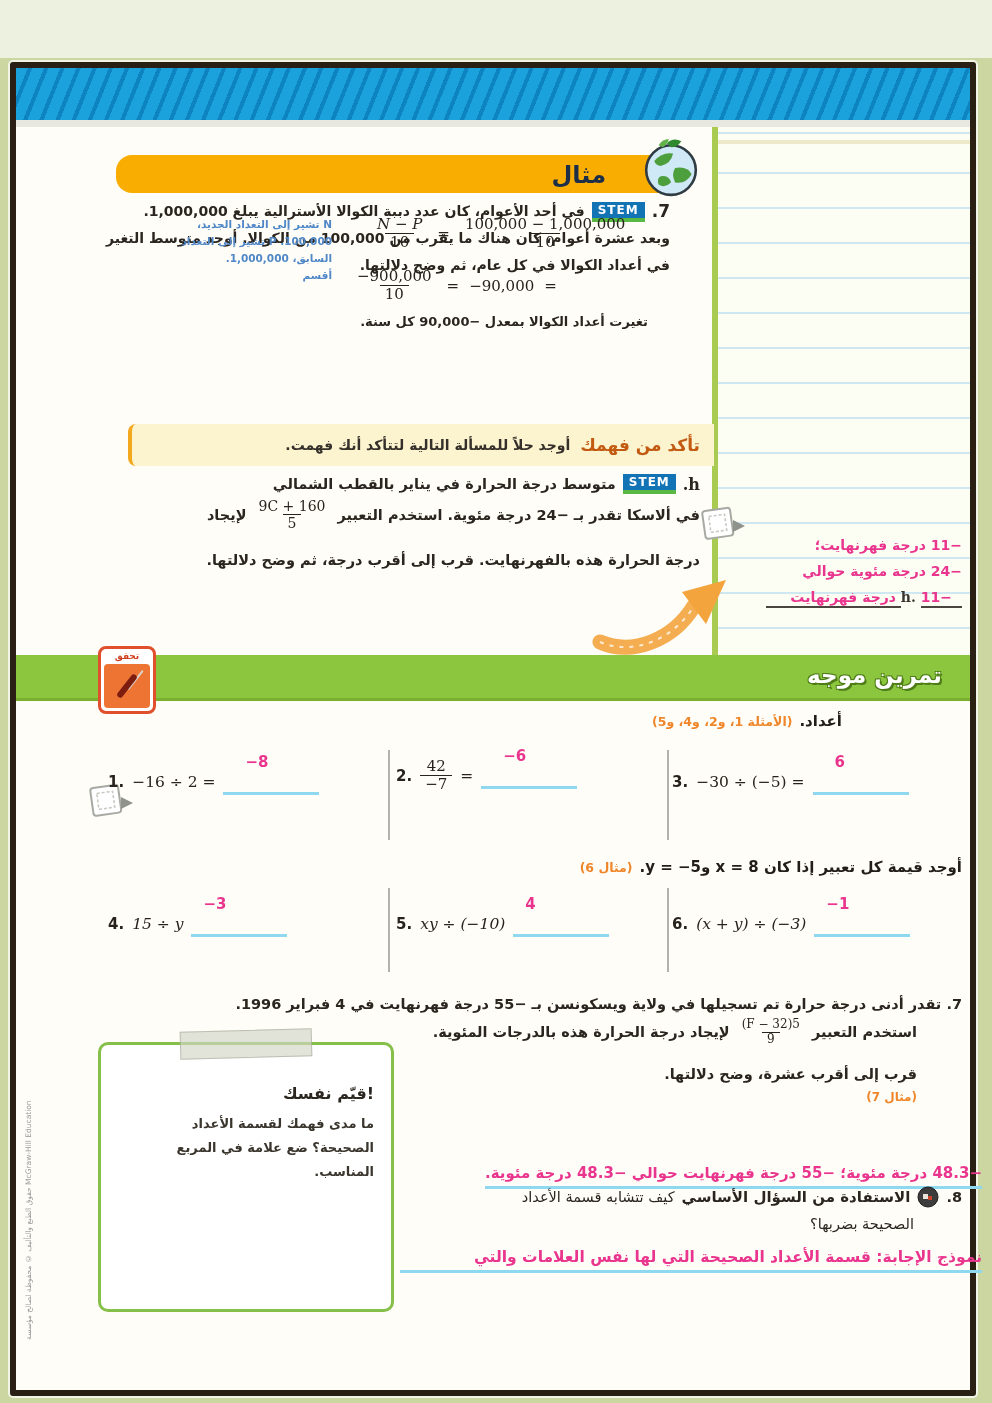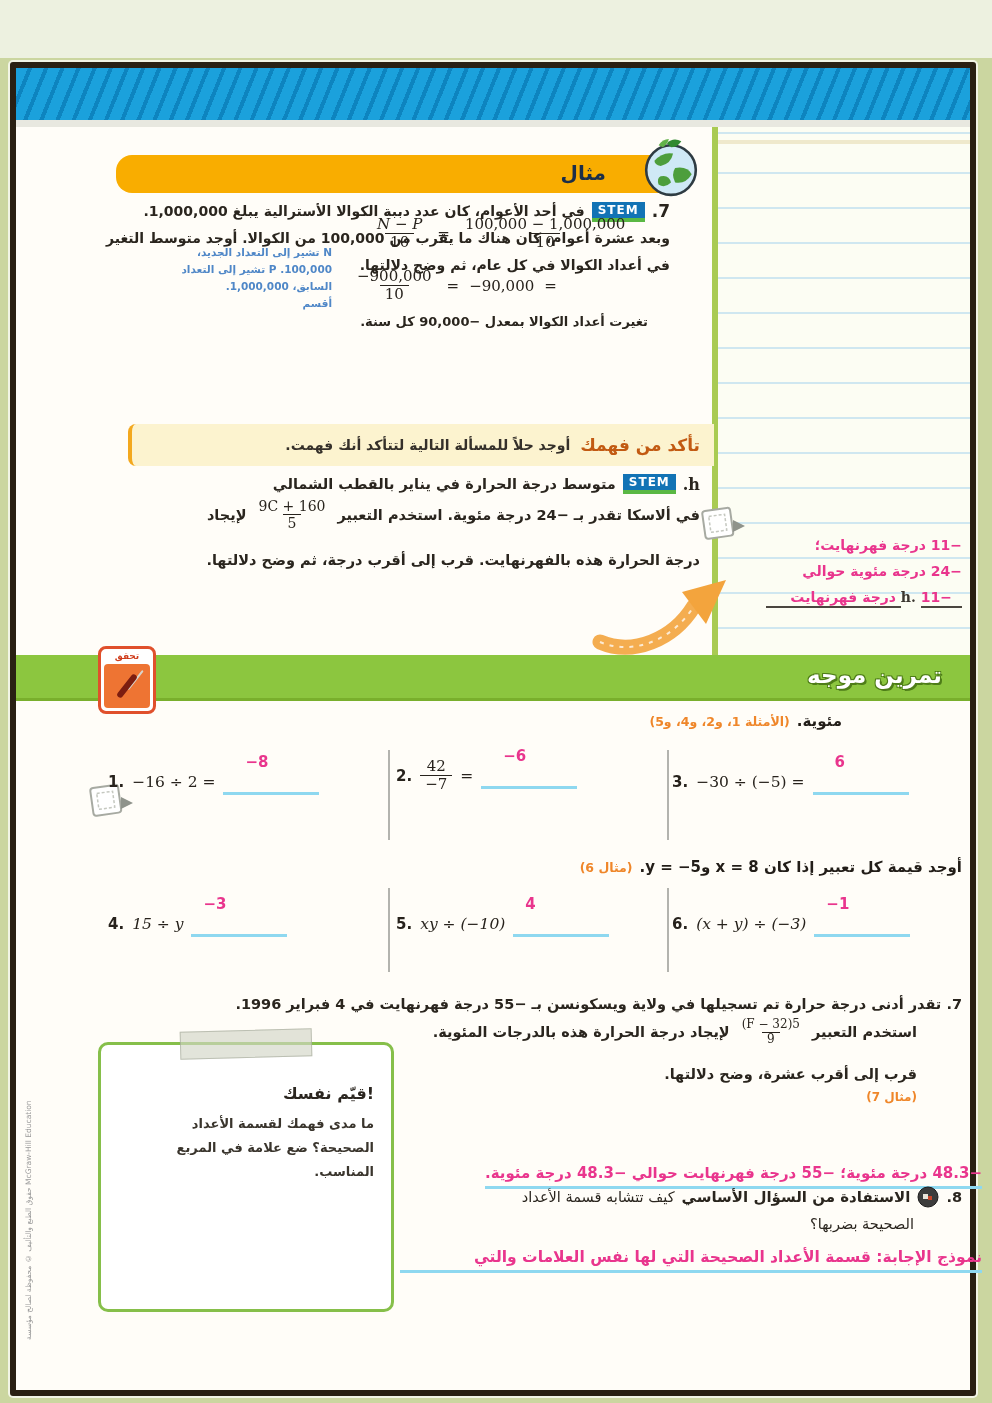--- a/index.html
+++ b/index.html
@@ -19,38 +19,38 @@
   .greenbanner{left:16px;top:655px;width:954px;height:46px;background:#8cc63f;border-bottom:3px solid #79af2c;box-sizing:border-box;}
   .gp-title{position:absolute;right:28px;top:7px;font-size:23px;font-weight:bold;color:#fff;
             text-shadow:2px 2px 0 #4e7d18,-1px -1px 0 #4e7d18,1px -1px 0 #4e7d18,-1px 1px 0 #4e7d18,1px 1px 0 #4e7d18;}
   .checkicon{left:98px;top:646px;width:58px;height:68px;background:#fff;border:3px solid #e0502c;border-radius:8px;
              box-sizing:border-box;z-index:6;display:flex;flex-direction:column;}
   .ci-label{color:#cf3b1a;font-size:9px;font-weight:bold;text-align:center;line-height:14px;}
   .ci-box{margin:1px 3px 3px 3px;background:#ee7433;flex:1;border-radius:4px;display:flex;align-items:center;justify-content:center;}
   .ci-brush{width:6px;height:28px;background:#7c1d10;border-radius:3px;transform:rotate(38deg);
             box-shadow:3px -10px 0 -2px #d8d4cc;}
   .orangebanner{left:116px;top:155px;width:566px;height:38px;background:#f9ad00;border-radius:16px;}
-  .example-label{position:absolute;right:76px;top:6px;font-size:20px;font-weight:bold;color:#1c2e48;}
+  .example-label{position:absolute;right:76px;top:6px;font-size:24px;font-weight:bold;color:#1c2e48;}
   .globe{left:640px;top:136px;width:62px;height:62px;z-index:5;}
   .stem{display:inline-block;background:#1273b5;color:#fff;font-weight:bold;font-size:12px;letter-spacing:1px;
         padding:0 6px;line-height:16px;border-bottom:4px solid #5ab844;}
   .rtl{direction:rtl;text-align:right;}
   .bold{font-weight:bold;}
   .nowrap{white-space:nowrap;}
   .ex7{left:124px;top:198px;width:546px;font-size:14px;font-weight:bold;line-height:27px;color:#2a251e;}
   .ex7 .l1{display:flex;direction:rtl;align-items:center;gap:7px;}
   .ex7 .num{font-size:17px;}
   .math{font-family:"DejaVu Serif",serif;}
   .eqrow{display:flex;direction:ltr;align-items:center;gap:10px;font-family:"DejaVu Serif",serif;
          font-size:15px;color:#27221c;}
   .frac{display:inline-flex;flex-direction:column;align-items:center;line-height:1.15;}
   .frac .fn{padding:0 5px;}
   .frac .fd{border-top:1.5px solid #27221c;padding:0 5px;}
   .ital{font-style:italic;}
-  .annot{left:140px;top:244px;width:192px;color:#4f87c7;font-size:10.5px;font-weight:bold;line-height:17px;}
+  .annot{left:140px;top:216px;width:192px;color:#4f87c7;font-size:10.5px;font-weight:bold;line-height:17px;}
   .conclusion{left:348px;top:314px;width:300px;font-size:13px;font-weight:bold;}
   .checkbar{left:128px;top:424px;width:586px;height:42px;background:#fcf3cf;border-radius:8px 0 0 8px;
             border-left:4px solid #f3a81e;box-sizing:border-box;display:flex;direction:rtl;align-items:center;
             gap:10px;padding:0 14px;}
   .cb-title{color:#c25a12;font-size:17px;font-weight:bold;white-space:nowrap;}
   .cb-sub{color:#35302a;font-size:14px;font-weight:bold;white-space:nowrap;}
   .hline{display:flex;direction:rtl;align-items:center;gap:7px;font-size:14.5px;font-weight:bold;color:#2a251e;}
   .hlabel{font-family:"DejaVu Serif",serif;font-size:16px;font-weight:bold;}
   .nbans{right:30px;top:532px;color:#e9358d;font-weight:bold;font-size:14px;line-height:26px;}
   .nbans .darkline{border-bottom:2px solid #4a463f;padding:0 10px 1px 24px;}
@@ -225,21 +225,21 @@
     <span class="gp-title">تمرين موجه</span>
   </div>
   <div class="abs checkicon">
     <span class="ci-label">تحقق</span>
     <span class="ci-box">
         <span class="ci-brush"></span>
       </span>
   </div>
 
   <div class="abs instr" style="right:150px;top:712px;">
-    <span class="dark">مئوية.</span>
+    <span class="dark">أعداد.</span>
     <span class="orange">(الأمثلة 1، و2، و4، و5)</span>
   </div>
 
   <div class="abs pc" style="left:108px;top:768px;">
     <span class="pnum">1.</span>
     <span class="expr">−16 ÷ 2 =</span>
     <span class="ansline">
       <span class="pink">−8</span>
     </span>
   </div>

